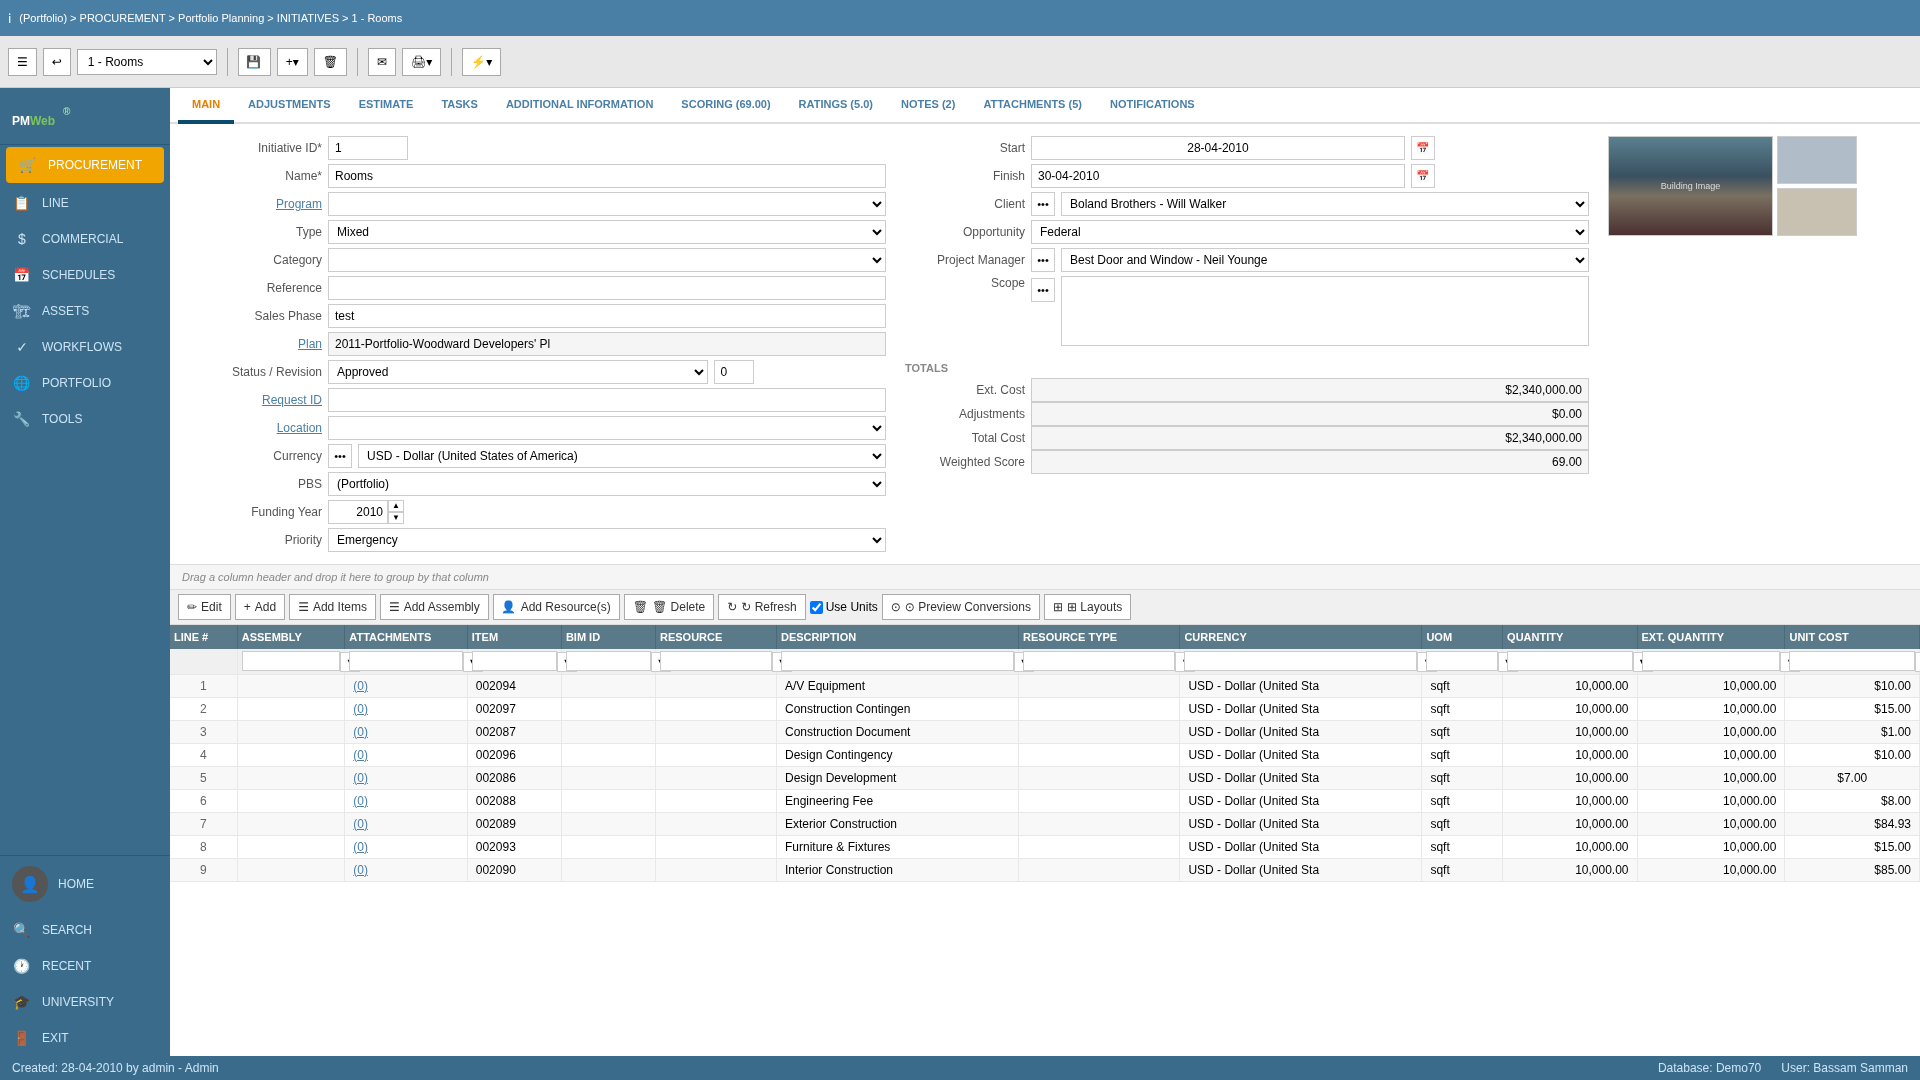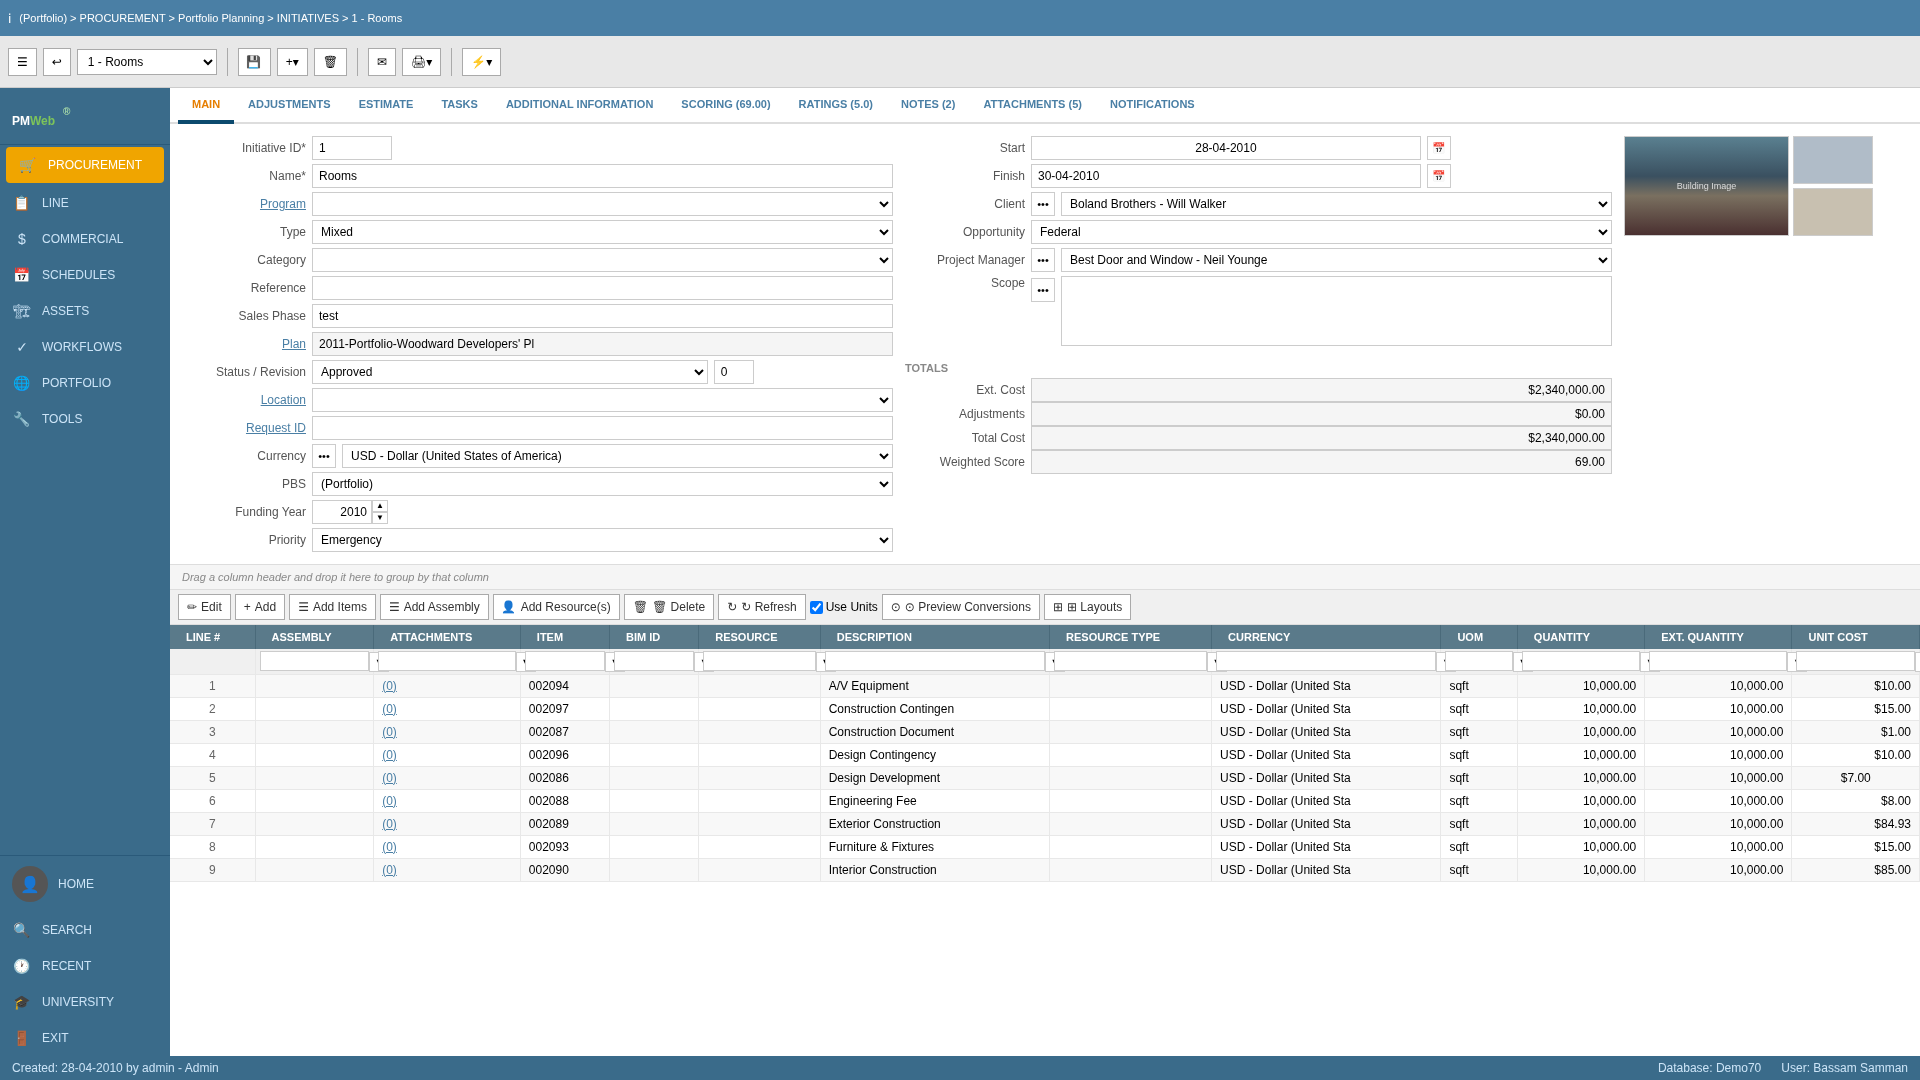--- a/index.html
+++ b/index.html
@@ -30,21 +30,21 @@
 
     
     .content { flex: 1; display: flex; flex-direction: column; overflow: hidden; background: white; }
 
     
     .tabs { display: flex; background: white; border-bottom: 2px solid #ddd; padding: 0 8px; }
     .tab { padding: 10px 14px; cursor: pointer; font-size: 11px; color: #4a7fa5; text-transform: uppercase; font-weight: bold; border-bottom: 2px solid transparent; margin-bottom: -2px; }
     .tab.active { border-bottom: 4px solid #0c4a6e; color: #e67e00; }
 
     
-    .form-area { padding: 12px 16px; display: grid; grid-template-columns: 1fr 1fr 280px; gap: 12px; flex-shrink: 0; }
+    .form-area { padding: 12px 32px; display: grid; grid-template-columns: 1fr 1fr 280px; gap: 19px; flex-shrink: 0; }
     .form-col { display: flex; flex-direction: column; gap: 4px; }
     .form-row { display: flex; align-items: center; gap: 6px; min-height: 24px; }
     .form-label { width: 120px; color: #555; font-size: 12px; flex-shrink: 0; text-align: right; }
     .form-label.link { color: #4a7fa5; text-decoration: underline; cursor: pointer; }
     .form-input { height: 24px; border: 1px solid #ccc; padding: 2px 6px; font-size: 12px; flex: 1; background: white; }
     .form-input.readonly { background: #f5f5f5; }
     .form-select-wrap { display: flex; flex: 1; gap: 2px; }
     .form-select { height: 24px; border: 1px solid #ccc; padding: 2px 4px; font-size: 12px; flex: 1; background: white; }
     .form-btn-small { height: 24px; width: 24px; border: 1px solid #ccc; background: white; cursor: pointer; font-size: 11px; display: flex; align-items: center; justify-content: center; }
     .section-label { font-size: 11px; color: #888; font-weight: bold; margin-top: 4px; }
@@ -54,21 +54,21 @@
 
     
     .grid-area { flex: 1; overflow: auto; border-top: 1px solid #ddd; }
     .drag-hint { background: #f5f5f5; padding: 6px 12px; color: #888; font-size: 11px; font-style: italic; border-bottom: 1px solid #ddd; }
     .grid-toolbar { background: #f0f0f0; padding: 4px 8px; display: flex; align-items: center; gap: 4px; border-bottom: 1px solid #ddd; flex-wrap: wrap; }
     .grid-btn { height: 26px; padding: 0 8px; border: 1px solid #aaa; background: white; cursor: pointer; display: flex; align-items: center; gap: 4px; font-size: 11px; color: #333; }
     .checkbox-wrap { display: flex; align-items: center; gap: 3px; font-size: 11px; }
 
     
     .data-table { width: 100%; border-collapse: collapse; font-size: 11px; }
-    .data-table th { background: #5a7a8a; color: white; padding: 6px 16px; text-align: left; font-size: 11px; font-weight: bold; white-space: nowrap; border-right: 1px solid #4a6a7a; position: sticky; top: 0; }
+    .data-table th { background: #5a7a8a; color: white; padding: 6px 4px; text-align: left; font-size: 11px; font-weight: bold; white-space: nowrap; border-right: 1px solid #4a6a7a; position: sticky; top: 0; }
     .data-table td { padding: 4px 8px; border-bottom: 1px solid #e8e8e8; border-right: 1px solid #e8e8e8; white-space: nowrap; }
     .data-table tr:nth-child(even) { background: #f8f8f8; }
     .filter-row td { background: #f0f0f0; padding: 2px 4px; }
     .filter-input { width: 100%; height: 20px; border: 1px solid #ccc; padding: 1px 4px; font-size: 10px; }
     .filter-btn { height: 20px; width: 20px; border: 1px solid #ccc; background: white; cursor: pointer; font-size: 9px; }
     .line-num { text-align: center; color: #666; }
     .attach-link { color: #4a7fa5; cursor: pointer; text-decoration: underline; }
 
     
     .status-bar { background: #3a6b8a; height: 24px; display: flex; align-items: center; padding: 0 12px; color: #cce4f7; font-size: 11px; justify-content: space-between; }
@@ -222,26 +222,26 @@
         <div class="form-row">
           <span class="form-label link">Plan</span>
           <input class="form-input readonly" type="text" value="2011-Portfolio-Woodward Developers' Pl" style="background: rgb(245, 245, 245);">
         </div>
         <div class="form-row">
           <span class="form-label">Status / Revision</span>
           <select class="form-select" style="flex:0.7;"><option>Approved</option></select>
           <input class="form-input" type="text" value="0" style="flex: 0.2 1 0%; max-width: 40px;">
         </div>
         <div class="form-row">
+          <span class="form-label link">Request ID</span>
+          <input class="form-input" type="text" value="" style="">
+        </div>
+        <div class="form-row">
           <span class="form-label link">Location</span>
           <select class="form-select"><option></option></select>
-        </div>
-        <div class="form-row">
-          <span class="form-label link">Request ID</span>
-          <input class="form-input" type="text" value="" style="">
         </div>
         <div class="form-row">
           <span class="form-label">Currency</span>
           <button class="form-btn-small">•••</button>
           <select class="form-select"><option>USD - Dollar (United States of America)</option></select>
         </div>
         <div class="form-row">
           <span class="form-label">PBS</span>
           <select class="form-select"><option>(Portfolio)</option></select>
         </div>

